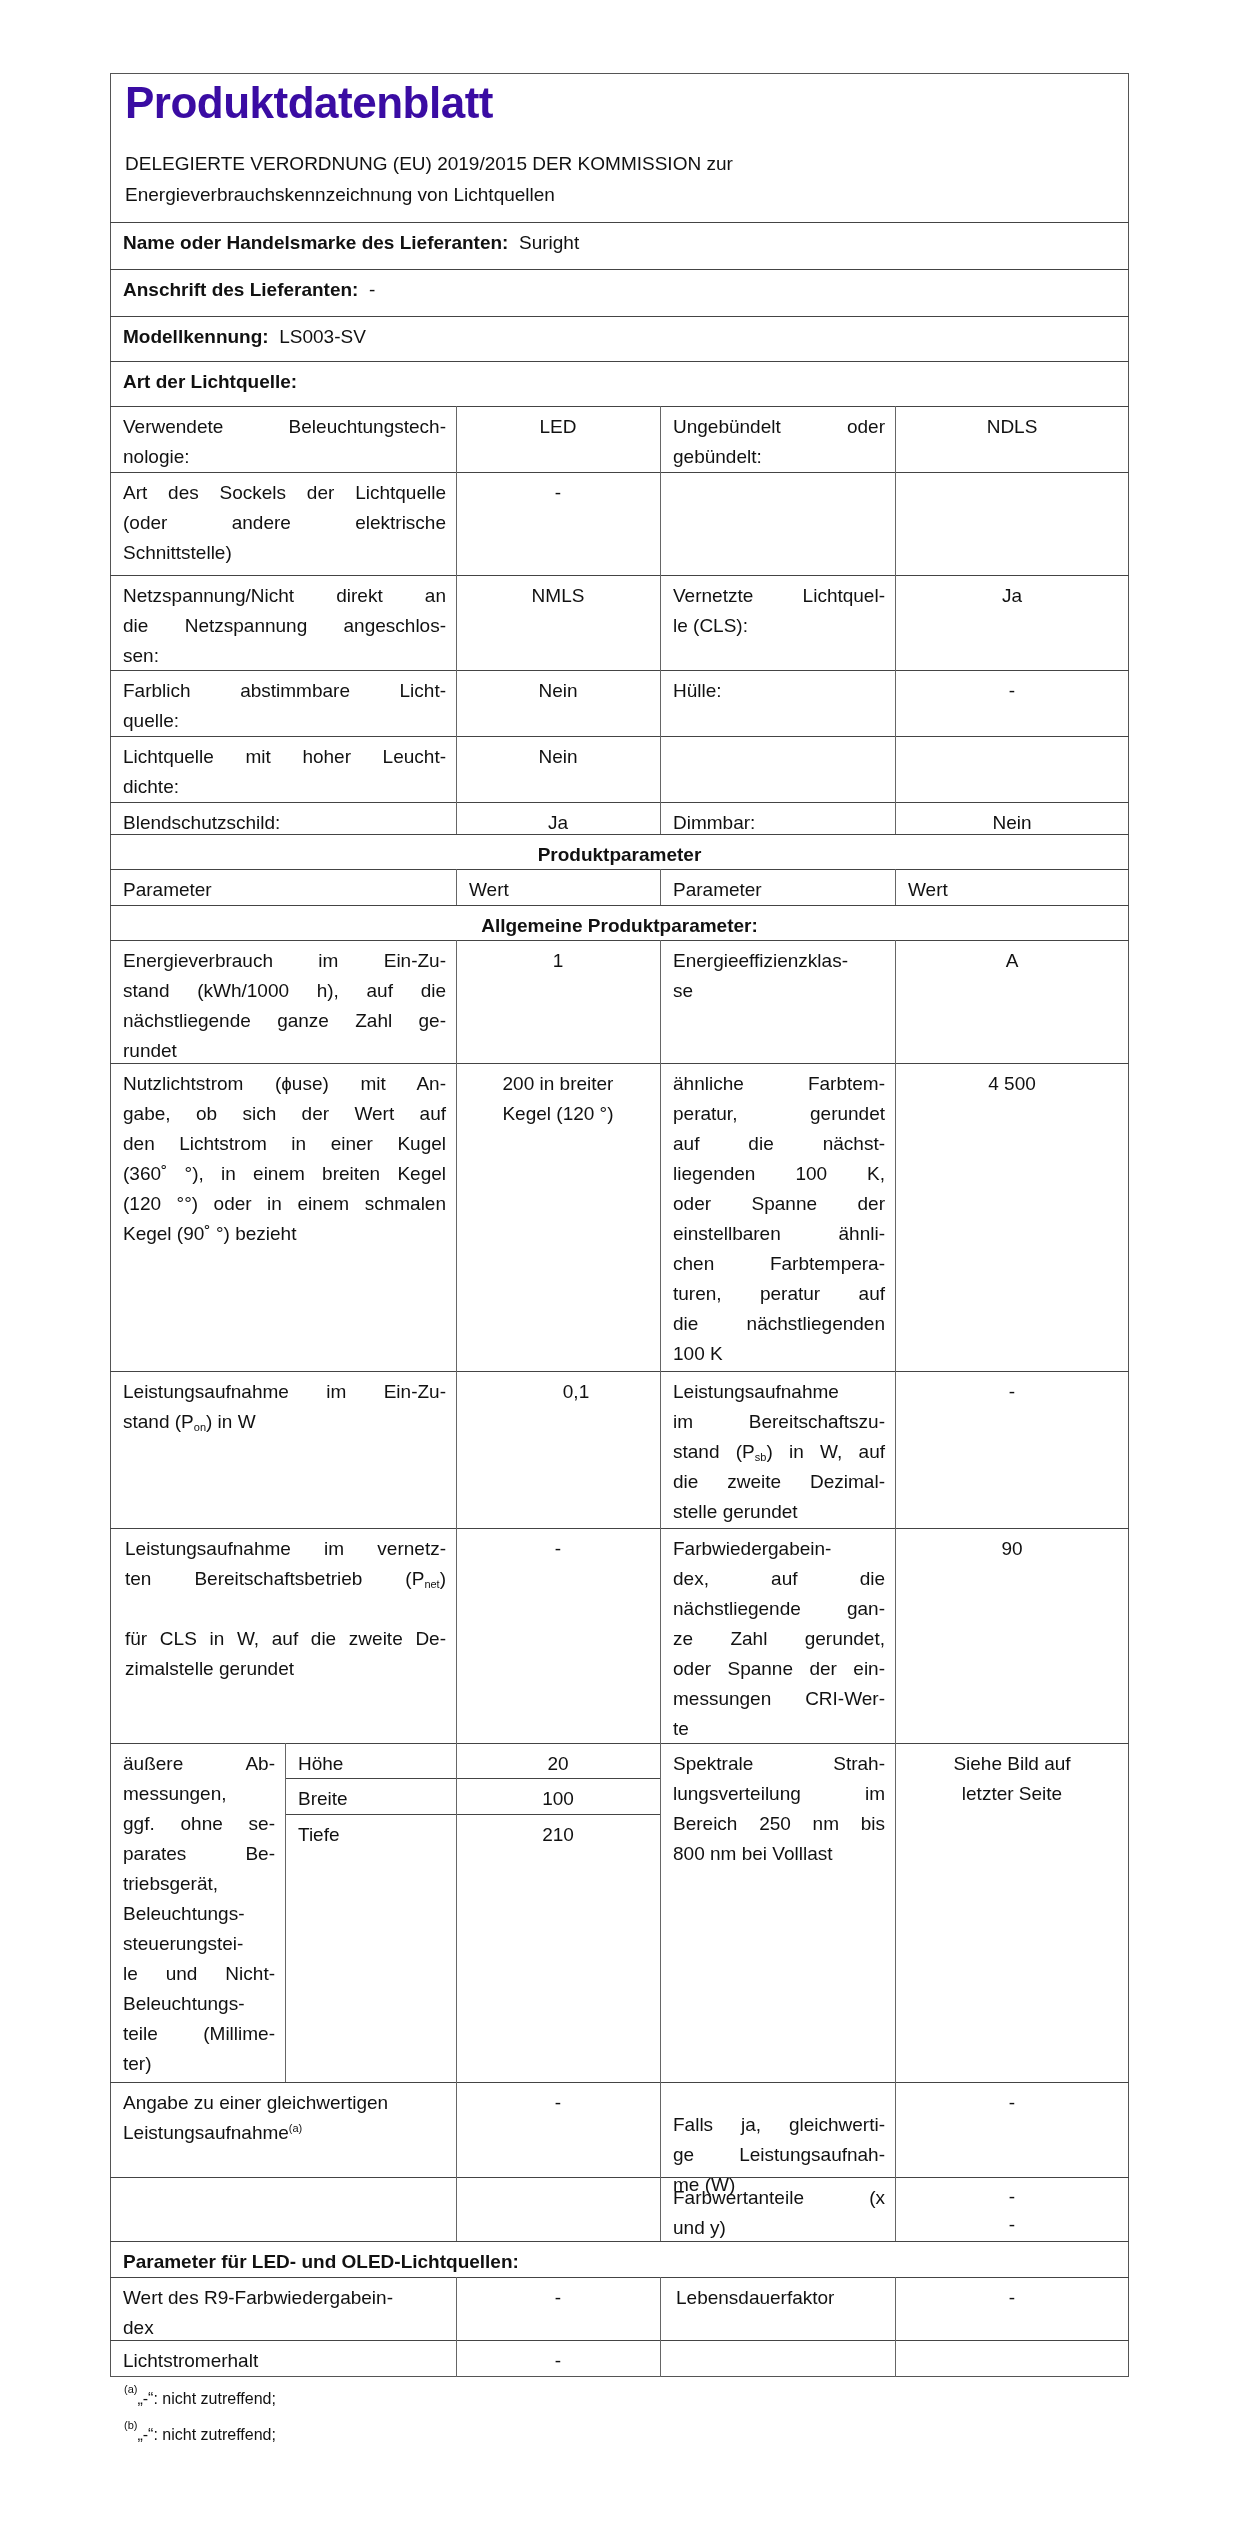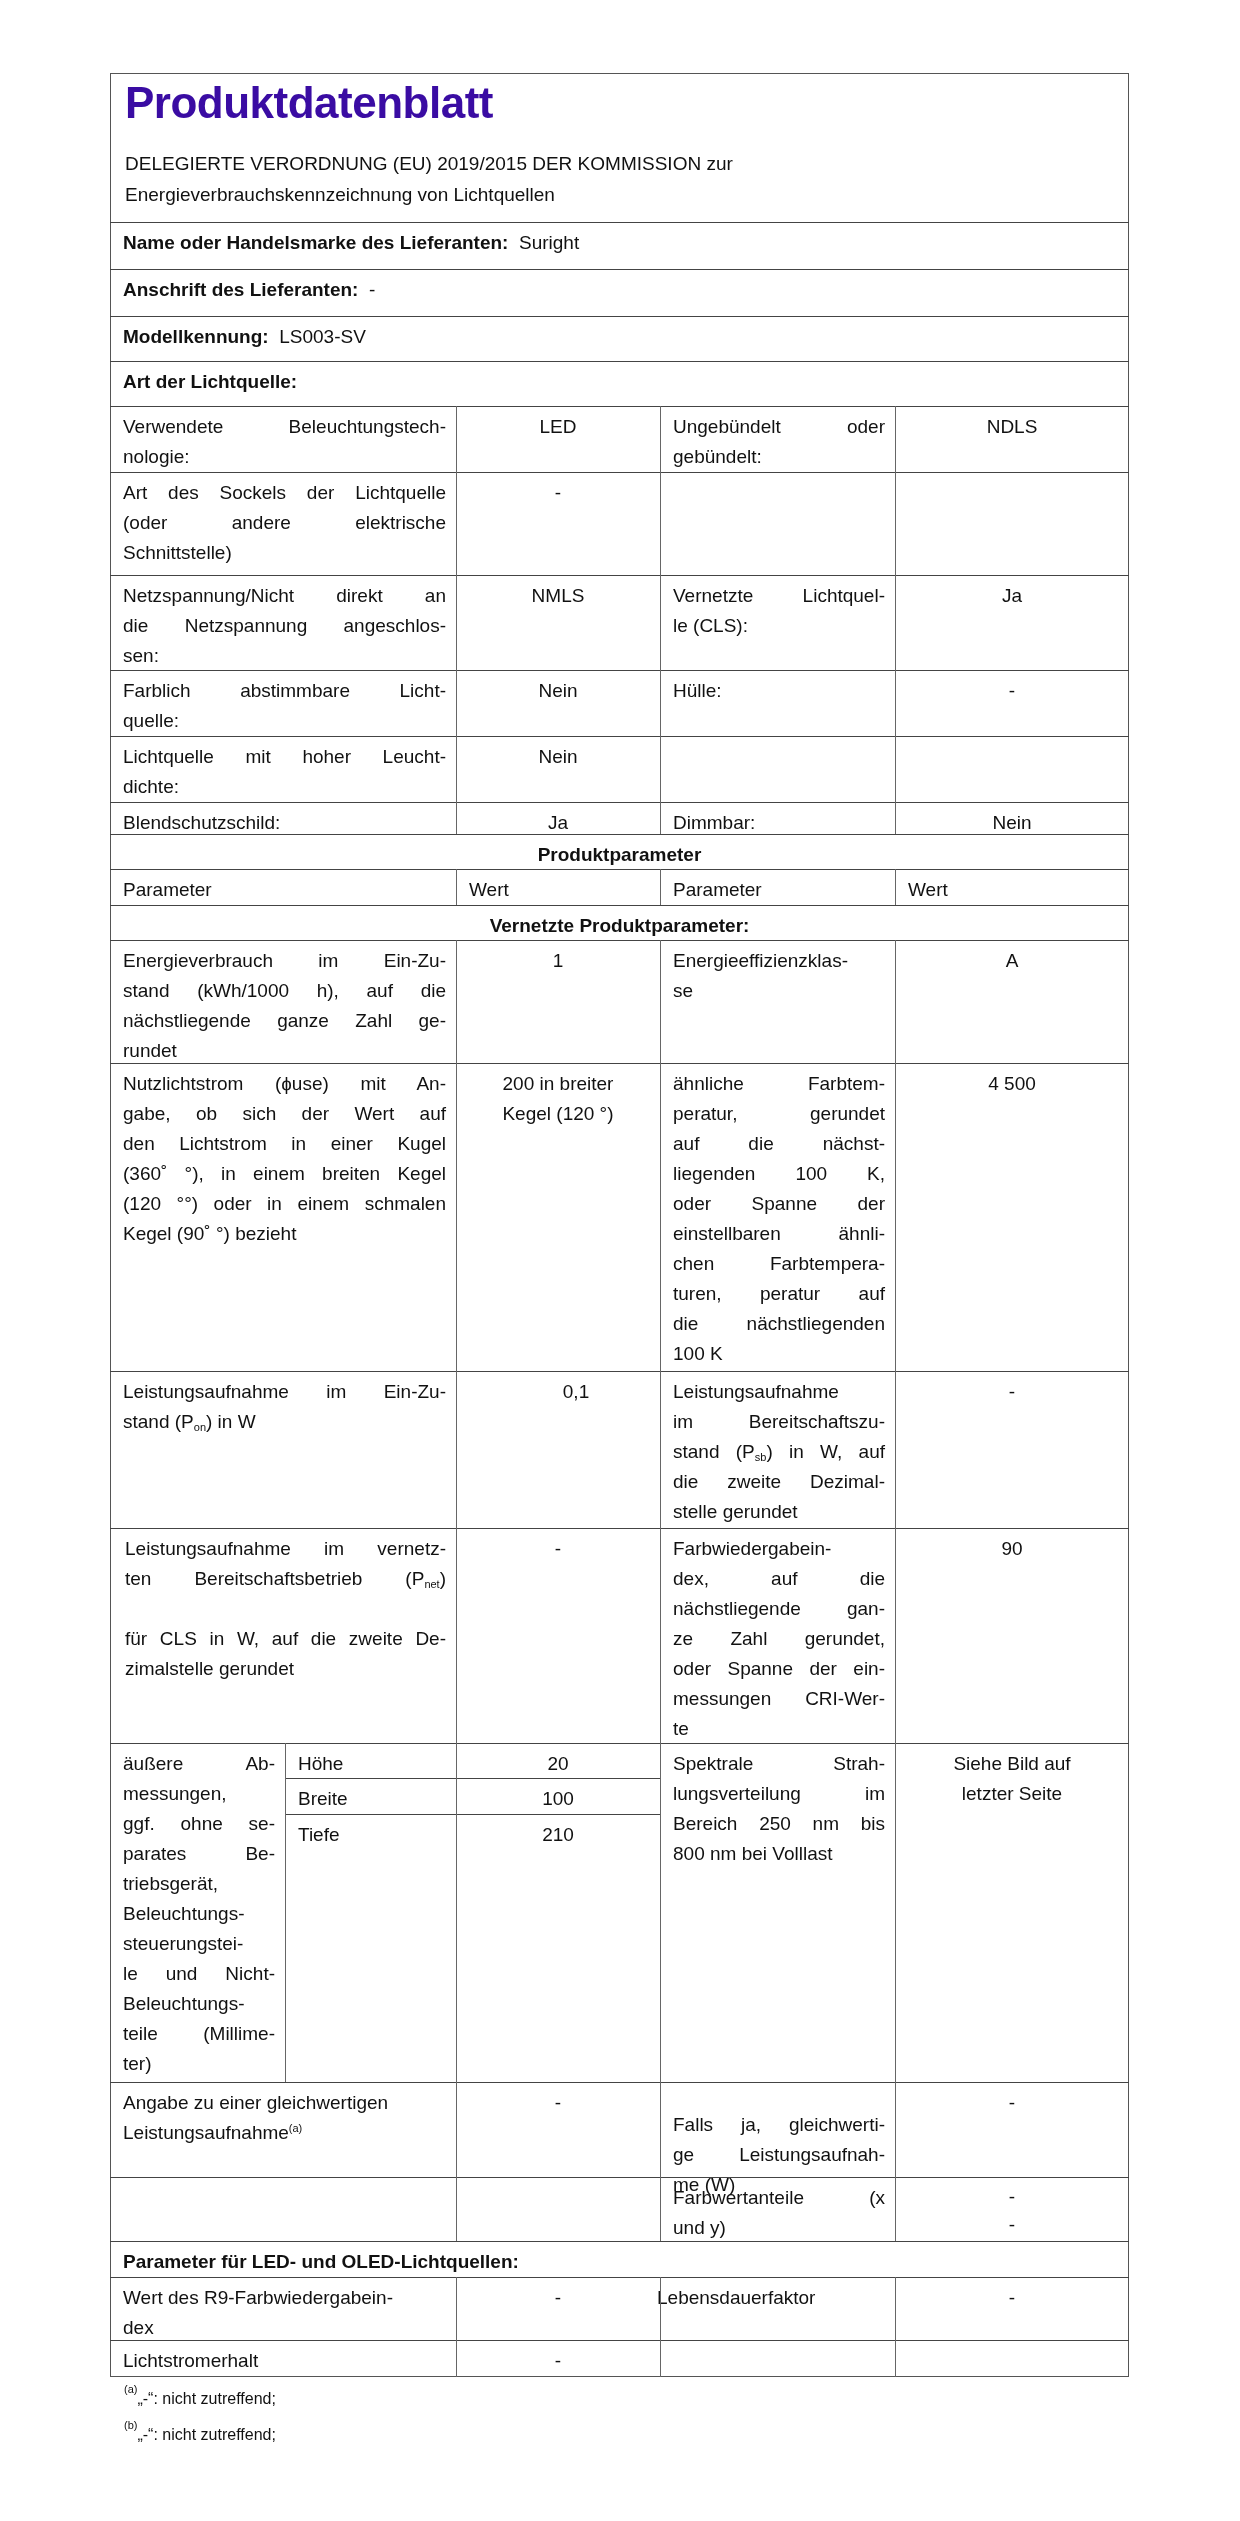--- a/index.html
+++ b/index.html
@@ -148,21 +148,21 @@
       <span class="line">Parameter</span>
     </div>
     <div class="cell" style="left:895px;top:869px;width:234px;height:36px;">
       <span class="line">Wert</span>
     </div>
     <div class="vl" style="left:456px;top:869px;height:36px;"></div>
     <div class="vl" style="left:660px;top:869px;height:36px;"></div>
     <div class="vl" style="left:895px;top:869px;height:36px;"></div>
     <div class="hl" style="left:110px;top:905px;width:1019px;"></div>
     <div class="cell center bold" style="left:110px;top:905px;width:1019px;height:35px;">
-      <span class="line">Vernetzte Produktparameter:</span>
+      <span class="line">Allgemeine Produktparameter:</span>
     </div>
     <div class="hl" style="left:110px;top:940px;width:1019px;"></div>
     <div class="cell" style="left:110px;top:940px;width:346px;height:123px;">
       <span class="line j">Energieverbrauch im Ein-Zu-</span>
       <span class="line j">stand (kWh/1000 h), auf die</span>
       <span class="line j">nächstliegende ganze Zahl ge-</span>
       <span class="line">rundet</span>
     </div>
     <div class="cell center" style="left:456px;top:940px;width:204px;height:123px;">
       <span class="line">1</span>
@@ -327,21 +327,21 @@
       <span class="line">Parameter für LED- und OLED-Lichtquellen:</span>
     </div>
     <div class="hl" style="left:110px;top:2277px;width:1019px;"></div>
     <div class="cell" style="left:110px;top:2277px;width:346px;height:63px;">
       <span class="line">Wert des R9-Farbwiedergabein-</span>
       <span class="line">dex</span>
     </div>
     <div class="cell center" style="left:456px;top:2277px;width:204px;height:63px;">
       <span class="line">-</span>
     </div>
-    <div class="cell" style="left:644px;top:2277px;width:235px;height:63px;">
+    <div class="cell" style="left:663px;top:2277px;width:235px;height:63px;">
       <span class="line">Lebensdauerfaktor</span>
     </div>
     <div class="cell center" style="left:895px;top:2277px;width:234px;height:63px;">
       <span class="line">-</span>
     </div>
     <div class="hl" style="left:110px;top:2340px;width:1019px;"></div>
     <div class="cell" style="left:110px;top:2340px;width:346px;height:37px;">
       <span class="line">Lichtstromerhalt</span>
     </div>
     <div class="cell center" style="left:456px;top:2340px;width:204px;height:37px;">

